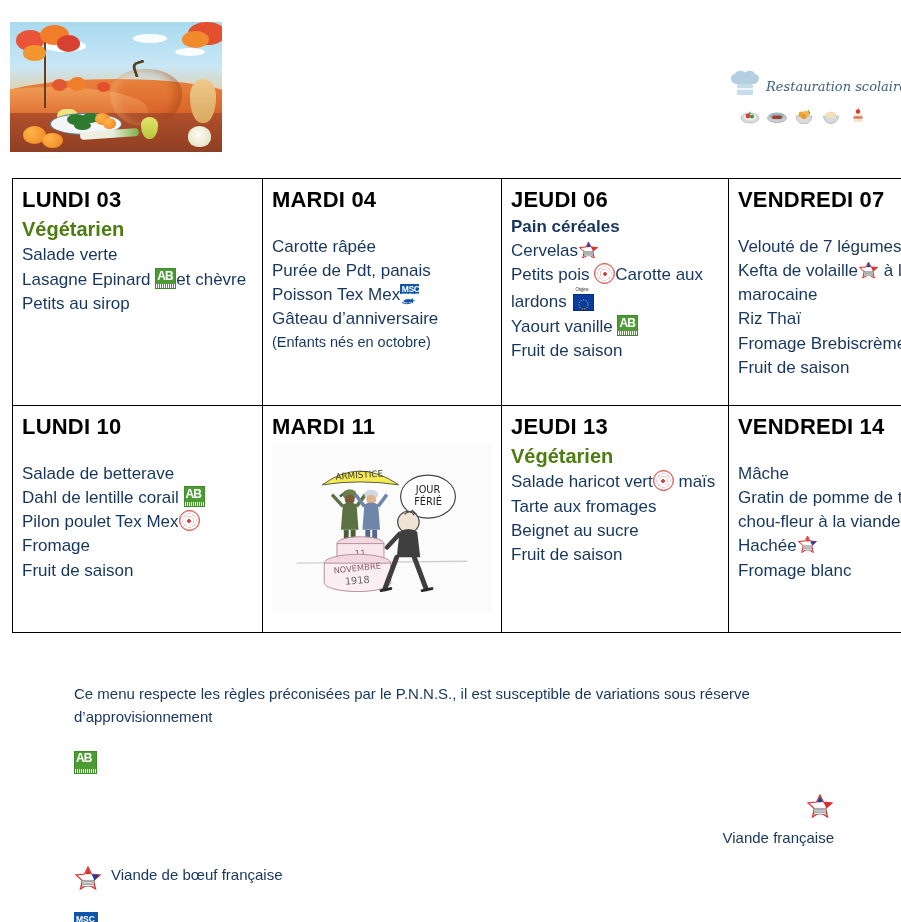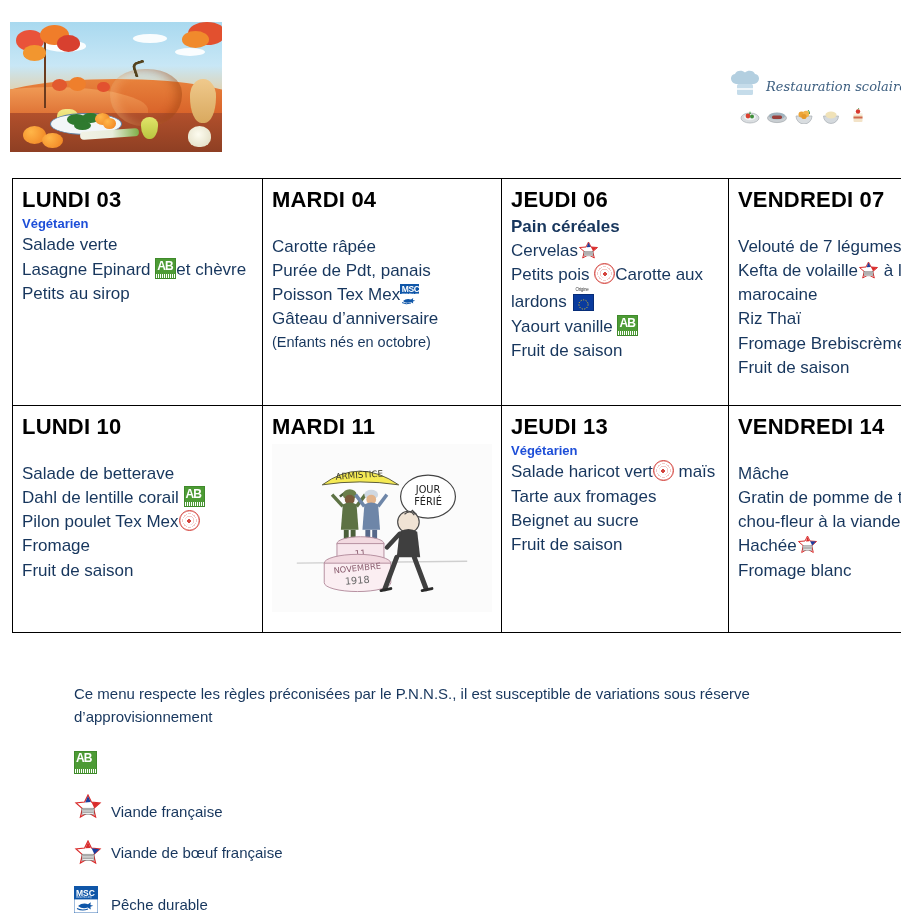--- a/index.html
+++ b/index.html
@@ -167,23 +167,23 @@
 
   .day-name {
     font-size: 22px;
     font-weight: bold;
     color: #000000;
     letter-spacing: .2px;
     margin-bottom: 2px;
     font-family: "Liberation Sans", sans-serif;
   }
   .veg-tag {
-    font-size: 13px;
+    font-size: 20px;
     font-weight: bold;
-    color: #1d4ed8;
+    color: #4d7c0f;
     line-height: 1.42;
   }
   .bread-tag {
     font-size: 17px;
     font-weight: bold;
     color: #17365d;
     line-height: 1.42;
   }
   .dish-list {
     font-size: 17px;
@@ -311,22 +311,22 @@
     flex: 0 0 auto;
     width: 28px;
     display: flex;
     justify-content: flex-start;
   }
   .legend-label {
     font-size: 15px;
     color: #17365d;
   }
   .legend-row.r-ab { margin-top: 22px; }
-  .legend-row.r-fr { margin-top: 20px; align-items: flex-end; }
-  .legend-row.r-beef { margin-top: 20px; align-items: center; }
+  .legend-row.r-fr { margin-top: 20px; align-items: flex-end; flex-direction: column; }
+  .legend-row.r-beef { margin-top: 20px; align-items: flex-start; }
   .legend-row.r-msc { margin-top: 20px; align-items: flex-end; }
 
   .lg-ab { width: 21px; height: 21px; }
   .lg-star { width: 28px; height: 26px; }
   .lg-msc { width: 24px; height: 27px; }
 </style>
 </head>
 <body>
 
 <div class="header">

